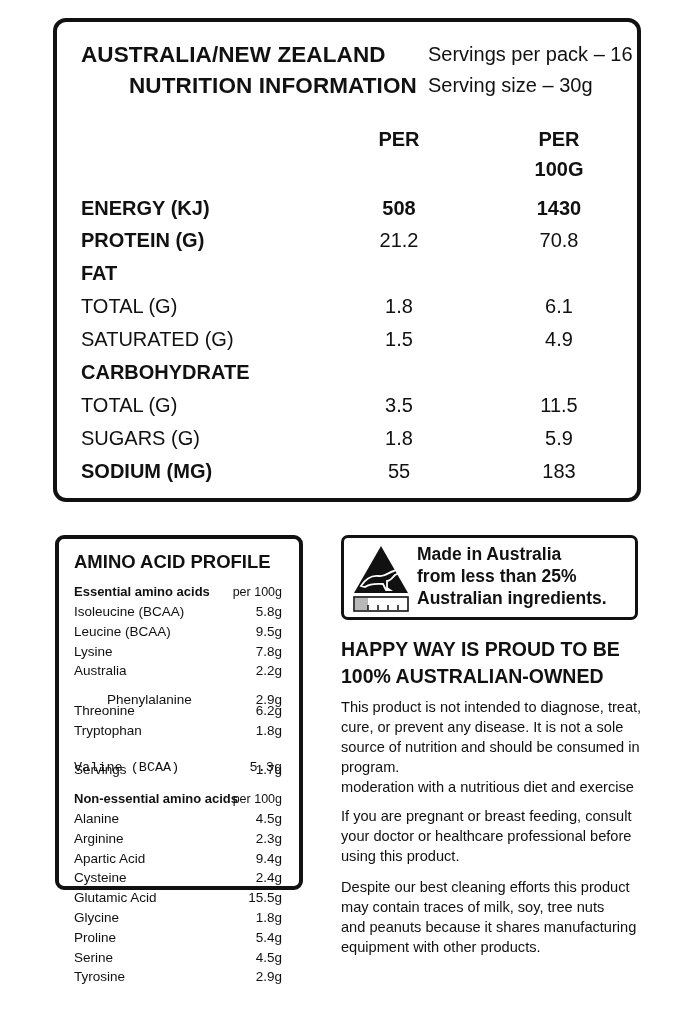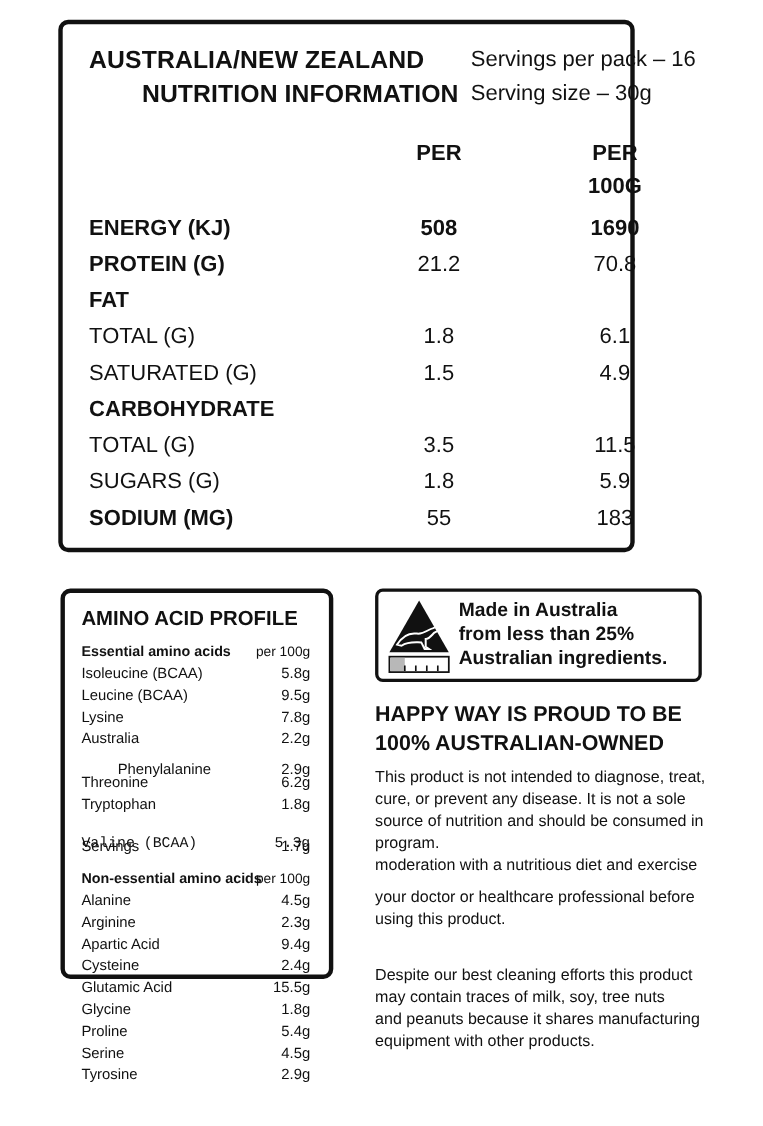--- a/index.html
+++ b/index.html
@@ -2,21 +2,21 @@
 <html><head>
   <meta charset="utf-8">
   <style>
     * { box-sizing: border-box; margin: 0; padding: 0; }
     html, body { width: 694px; height: 1024px; background: #ffffff; overflow: hidden; }
     body { position: relative; font-family: "Liberation Sans", "DejaVu Sans", sans-serif; color: #111111; }
 
     .box { position: absolute; border: 4px solid #111111; border-radius: 9px; background: #fff; }
 
     
-    #nutrition { left: 53px; top: 18px; width: 524px; height: 484px; }
+    #nutrition { left: 53px; top: 18px; width: 588px; height: 484px; border-radius: 13px; }
     .np-title { position: absolute; left: 24px; font-weight: 700; font-size: 22.5px; letter-spacing: 0.1px; white-space: nowrap; line-height: 1; }
     .np-title.l1 { top: 22px; }
     .np-title.l2 { top: 53px; margin-left: 48px; }
     .np-serv { position: absolute; left: 371px; font-size: 20px; white-space: nowrap; line-height: 1; }
     .np-serv.l1 { top: 22px; }
     .np-serv.l2 { top: 53px; }
 
     .col-head { position: absolute; font-weight: 700; font-size: 20px; text-align: center; line-height: 30px; width: 120px; }
     .col-head.c1 { left: 282px; top: 102px; }
     .col-head.c2 { left: 442px; top: 102px; }
@@ -68,21 +68,21 @@
     <div>PER</div>
   </div>
   <div class="col-head c2">
     <div>PER</div>
     <div>100G</div>
   </div>
 
   <div class="nrow" style="top:170px">
     <span class="lbl bold">ENERGY (KJ)</span>
     <span class="v1 bold">508</span>
-    <span class="v2 bold">1690</span>
+    <span class="v2 bold">1430</span>
   </div>
   <div class="nrow" style="top:202px">
     <span class="lbl bold">PROTEIN (G)</span>
     <span class="v1">21.2</span>
     <span class="v2">70.8</span>
   </div>
   <div class="nrow" style="top:235px">
     <span class="lbl bold">FAT</span>
   </div>
   <div class="nrow" style="top:268px">
@@ -227,20 +227,21 @@
 <div class="proud l2">100% AUSTRALIAN-OWNED</div>
 
 <div class="para p1">
   <span>This product is not intended to diagnose, treat,</span>
   <span>cure, or prevent any disease. It is not a sole</span>
   <span>source of nutrition and should be consumed in</span>
   <span>program.</span>
   <span>moderation with a nutritious diet and exercise</span>
 </div>
 <div class="para p2">
+  <span>If you are pregnant or breast feeding, consult</span>
   <span>your doctor or healthcare professional before</span>
   <span>using this product.</span>
 </div>
 <div class="para p3">
   <span>Despite our best cleaning efforts this product</span>
   <span>may contain traces of milk, soy, tree nuts</span>
   <span>and peanuts because it shares manufacturing</span>
   <span>equipment with other products.</span>
 </div>
 

